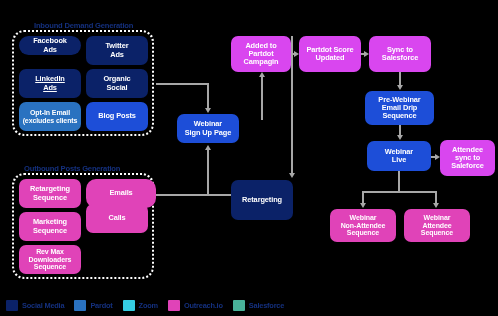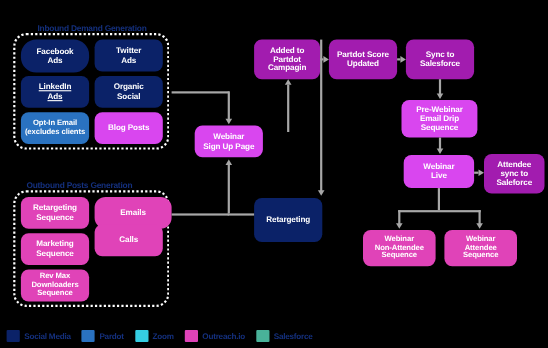--- a/index.html
+++ b/index.html
@@ -31,23 +31,23 @@
     padding: 2px 3px;
     letter-spacing: -0.1px;
     white-space: pre-line;
   }
   .node.sz-sm { font-size: 7.4px; }
   .node.sz-xs { font-size: 7.0px; }
 
   
   .c-social   { background: #0b2268; }
   .c-pardot   { background: #2a72c0; }
-  .c-zoom     { background: #d946ef; }
+  .c-zoom     { background: #1d4ed8; }
   .c-outreach { background: #e043b8; }
-  .c-sales    { background: #a21caf; }
+  .c-sales    { background: #d946ef; }
 
   
   .group-box {
     position: absolute;
     box-sizing: border-box;
     border: 2px dotted #ffffff;
     border-radius: 12px;
     background: transparent;
   }
   .group-label {
@@ -118,21 +118,21 @@
   }
 </style>
 </head>
 <body>
 
 <div id="canvas">
 
   <div class="group-label" style="left:34px; top:21px;">Inbound Demand Generation</div>
   <div class="group-box" style="left:12px; top:30px; width:142px; height:106px;"></div>
 
-  <div class="node sz-sm c-social" style="left:19px; top:36px; width:62px; height:30px;border-radius:14px;">Facebook
+  <div class="node sz-sm c-social" style="left:19px; top:36px; width:62px; height:19px;border-radius:14px;">Facebook
 Ads</div>
   <div class="node sz-sm c-social" style="left:86px; top:36px; width:62px; height:29px;">Twitter
 Ads</div>
   <div class="node sz-sm c-social" style="left:19px; top:69px; width:62px; height:29px;text-decoration:underline;">LinkedIn
 Ads</div>
   <div class="node sz-sm c-social" style="left:86px; top:69px; width:62px; height:29px;">Organic
 Social</div>
   <div class="node sz-xs c-pardot" style="left:19px; top:102px; width:62px; height:29px;">Opt-In Email
 (excludes clients</div>
   <div class="node sz-sm c-zoom" style="left:86px; top:102px; width:62px; height:29px;">Blog Posts</div>

